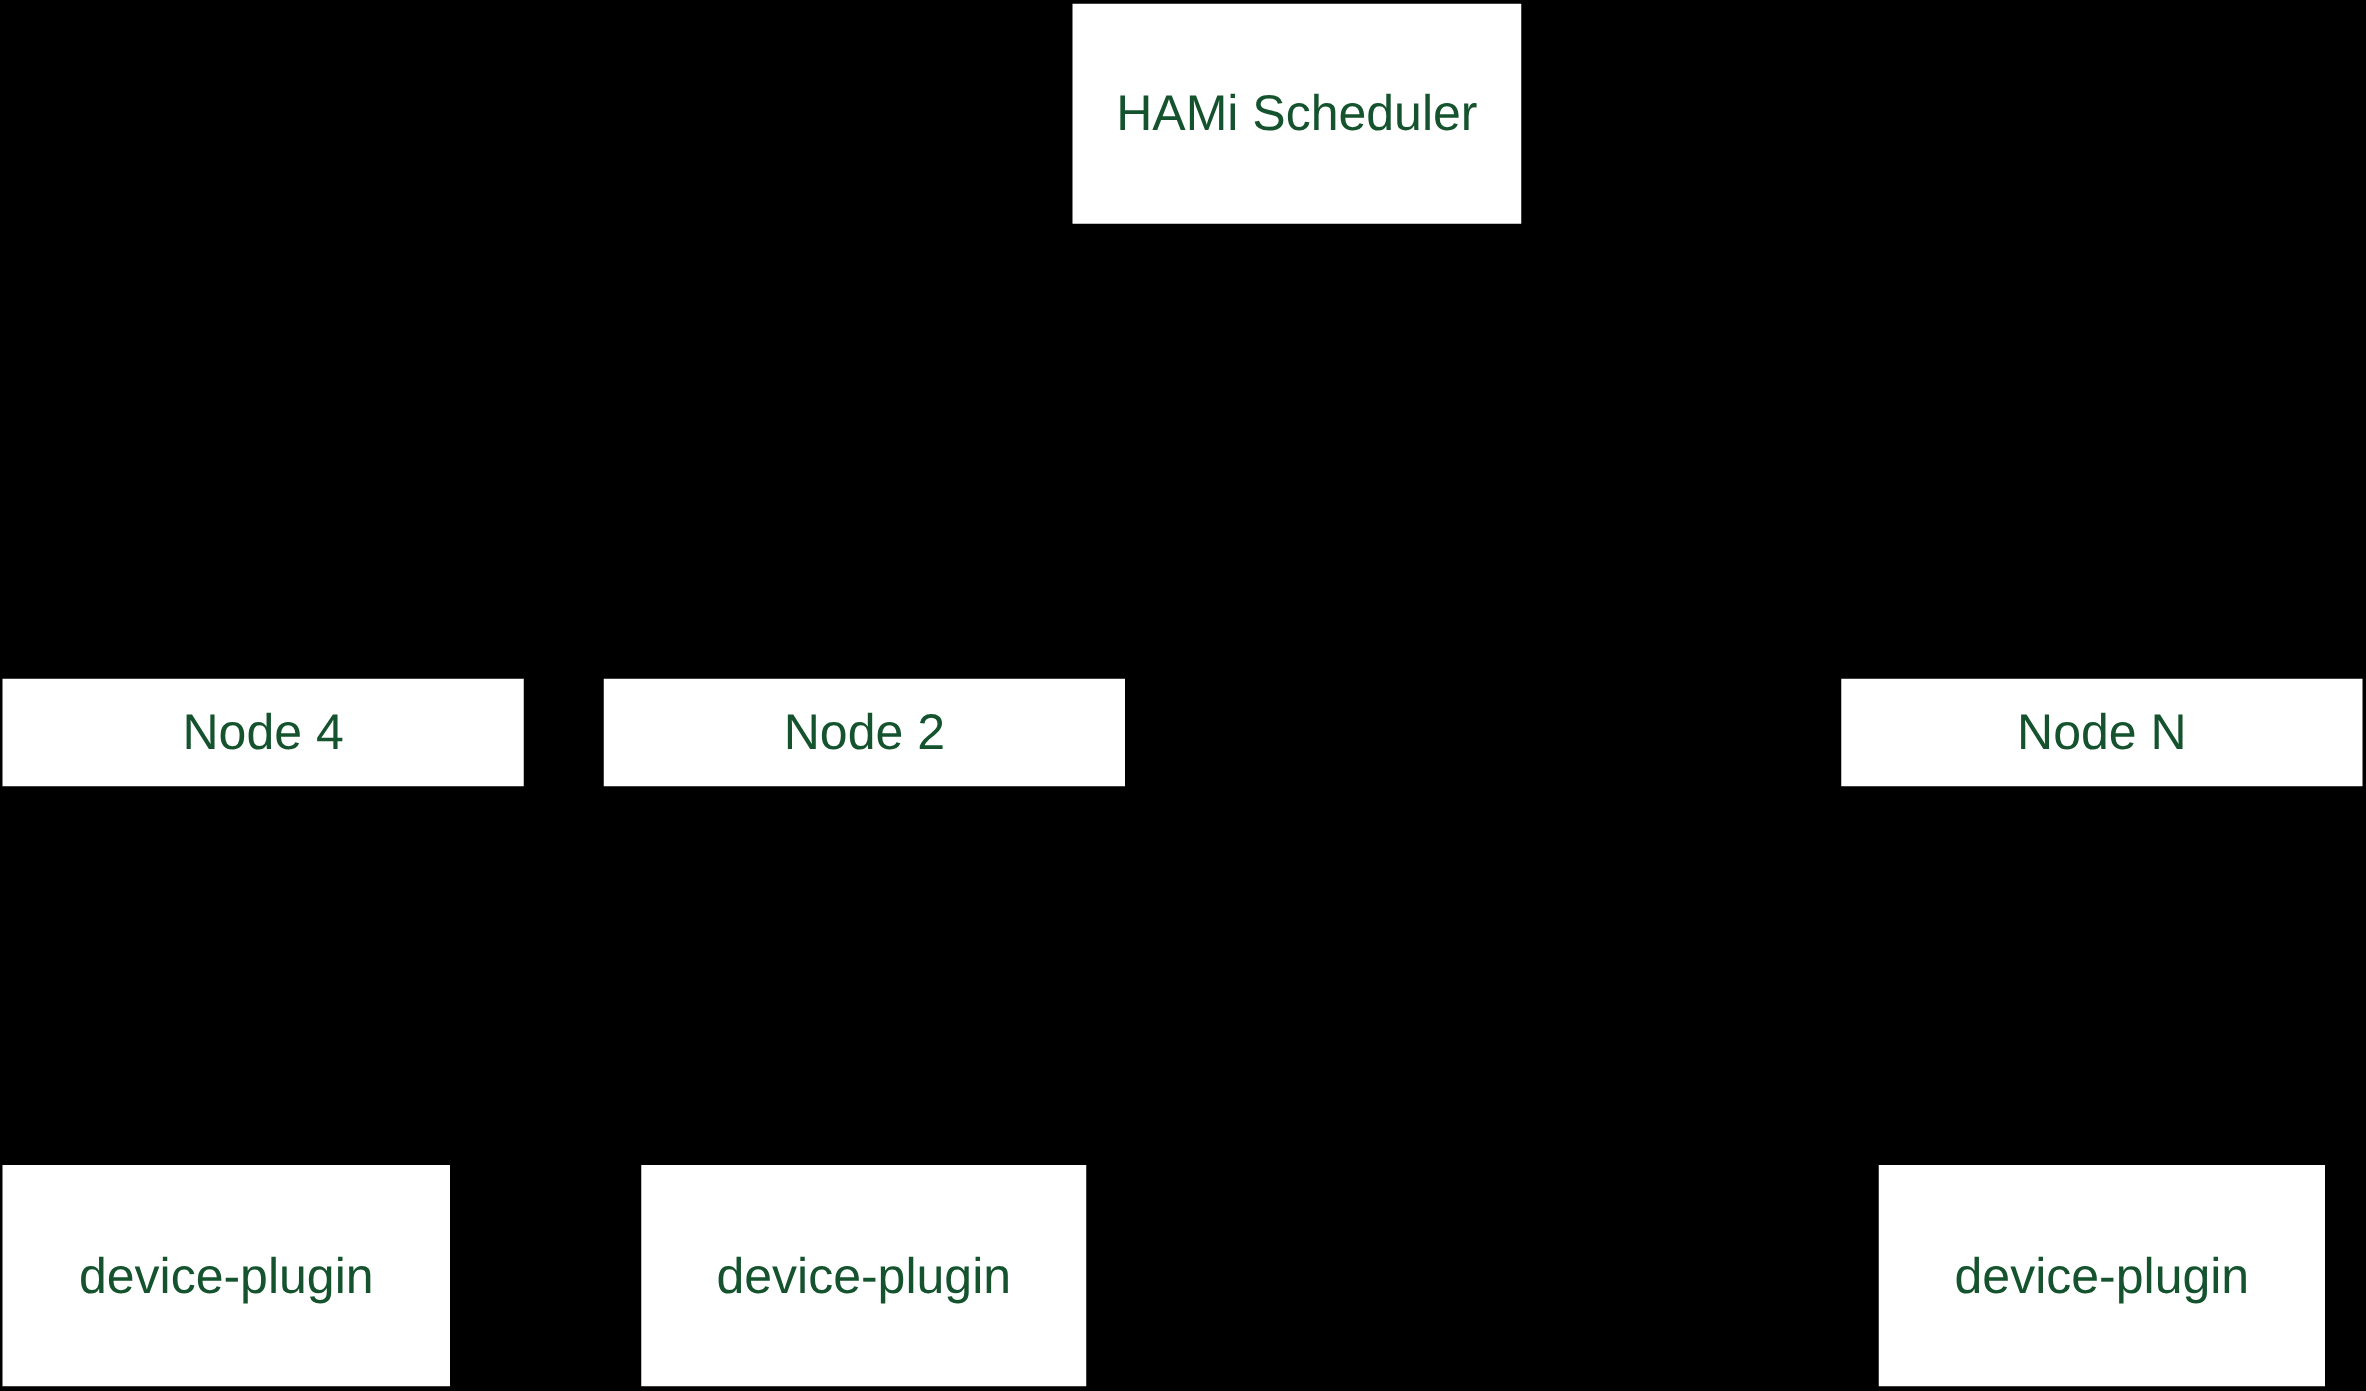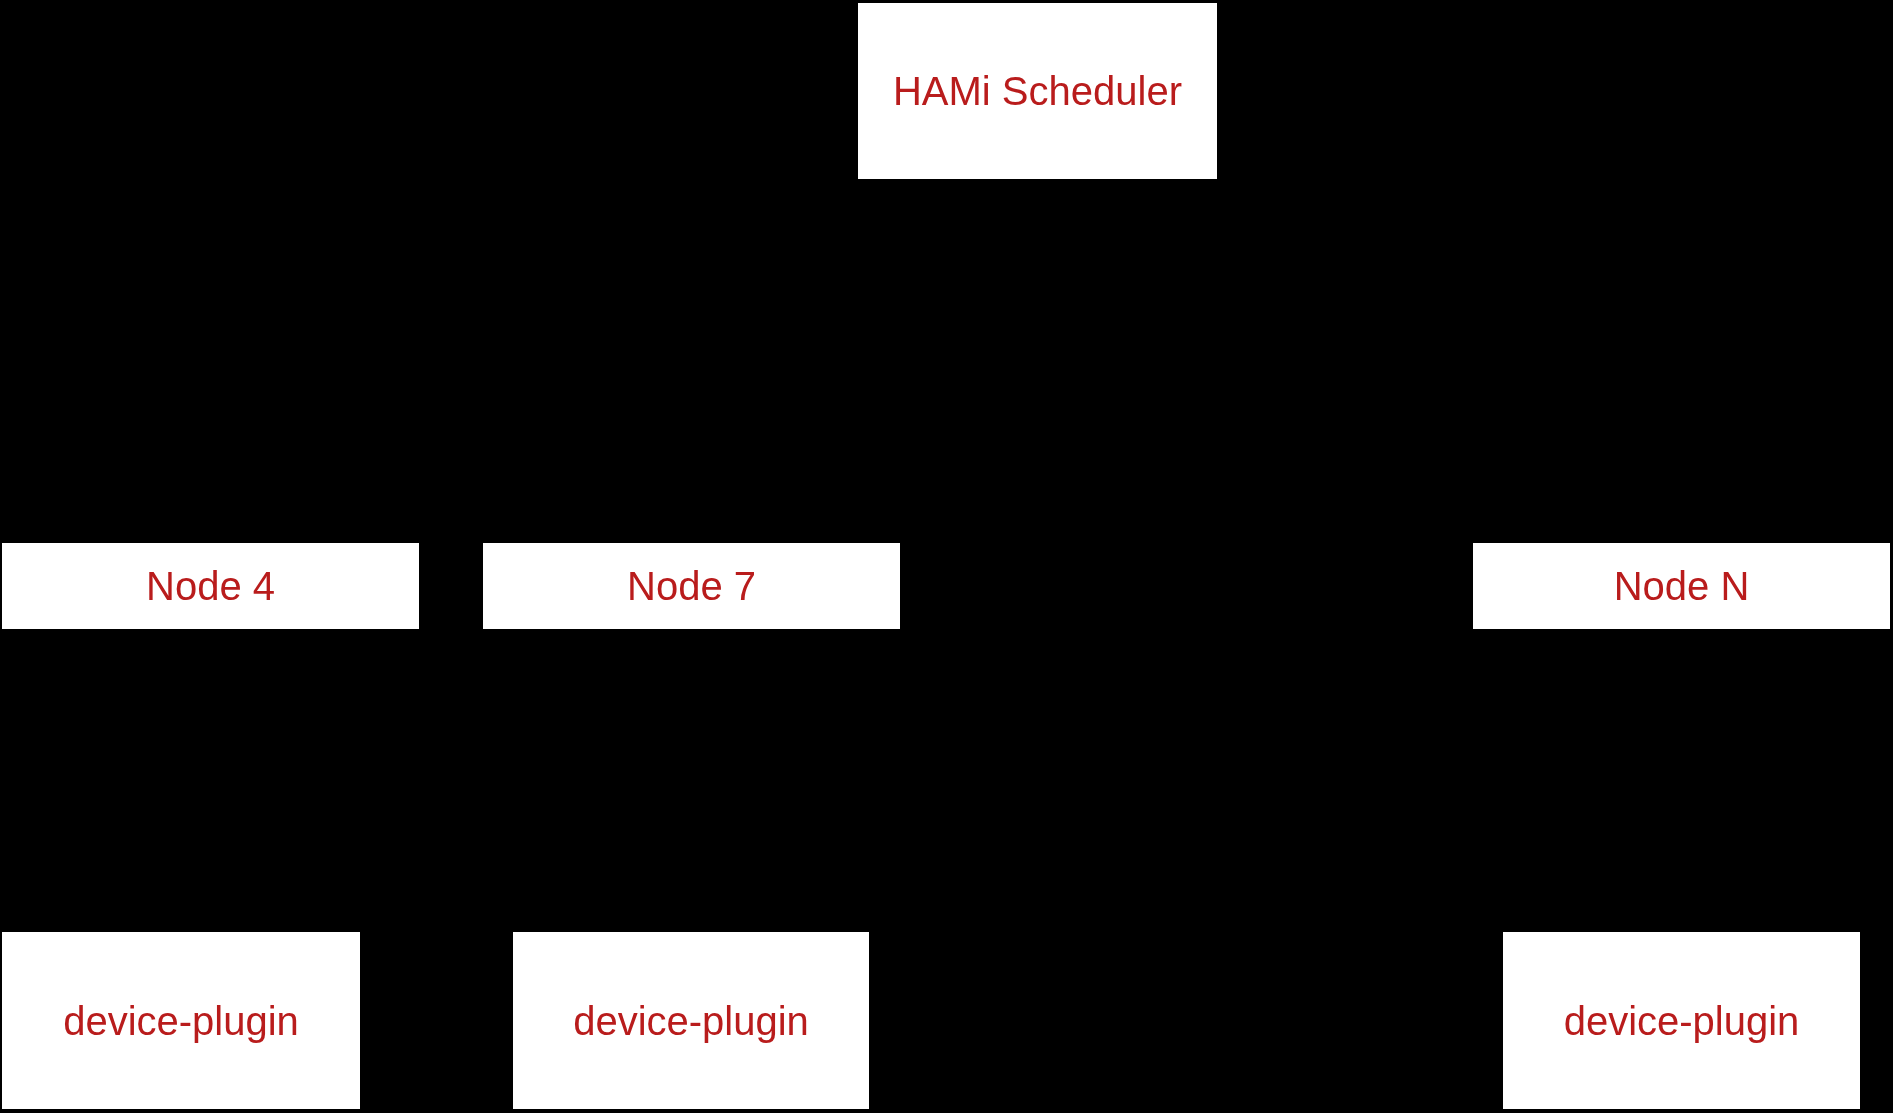--- a/index.html
+++ b/index.html
@@ -11,21 +11,21 @@
     position: relative;
     width: 1893px;
     height: 1113px;
     background: #000000;
     overflow: hidden;
     font-family: "Liberation Sans", sans-serif;
   }
   .box {
     position: absolute;
     background: #ffffff;
-    color: #b91c1c;
+    color: #14532d;
     display: flex;
     align-items: center;
     justify-content: center;
     text-align: center;
     font-size: 40px;
     line-height: 1.2;
     box-sizing: border-box;
   }
   .box span {
     display: block;
@@ -49,21 +49,21 @@
 
   <div class="box scheduler">
     <span>HAMi Scheduler</span>
   </div>
 
   <div class="box node-1">
     <span>Node 4</span>
   </div>
 
   <div class="box node-2">
-    <span>Node 7</span>
+    <span>Node 2</span>
   </div>
 
   <div class="box node-n">
     <span>Node N</span>
   </div>
 
   <div class="box dp-1">
     <span>device-plugin</span>
   </div>
 

